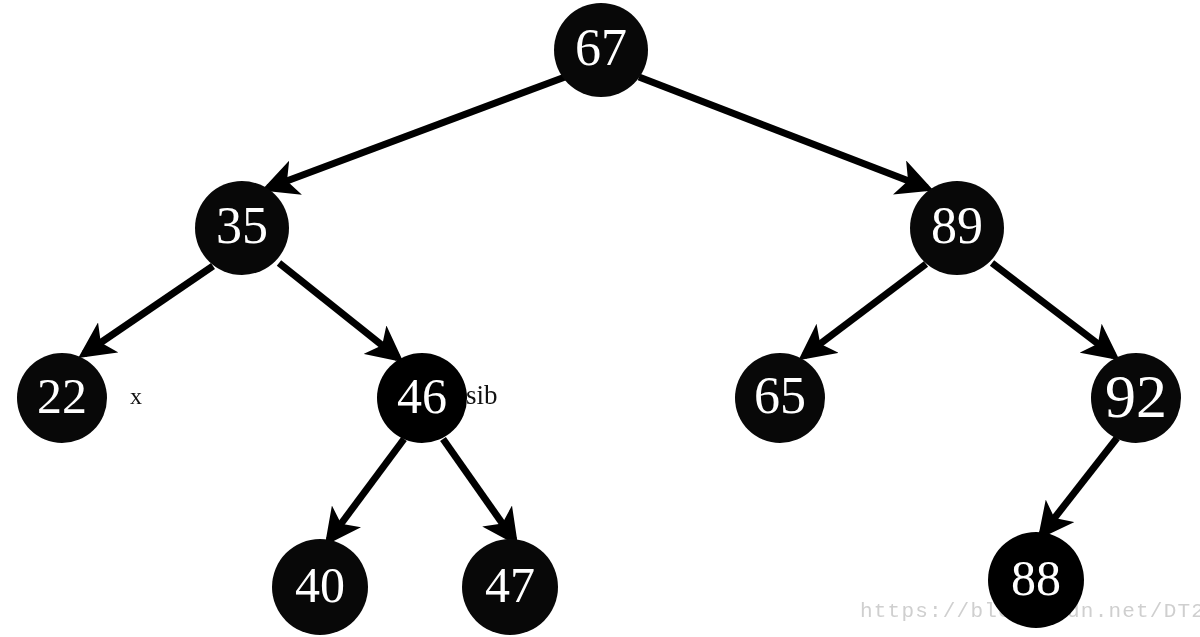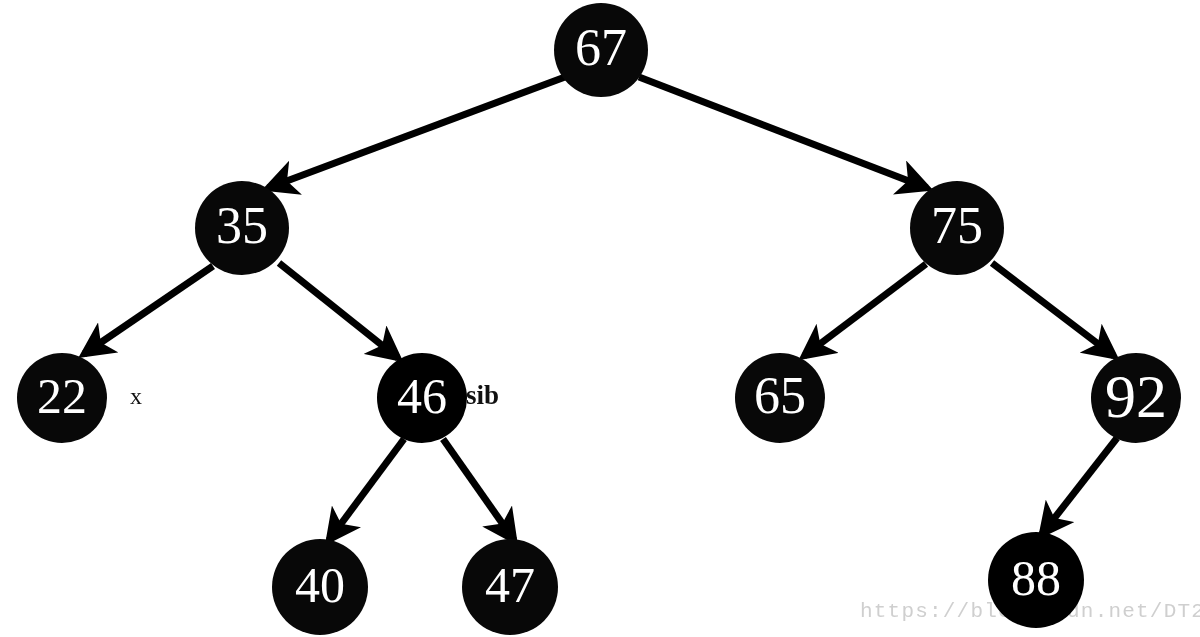--- a/index.html
+++ b/index.html
@@ -86,21 +86,21 @@
   </svg>
 
   <div id="node-layer">
       <div class="node node-black" style="left: 554px; top: 3px; width: 94px; height: 94px; font-size: 52px;">
         <span class="node-label">67</span>
       </div>
       <div class="node node-black" style="left: 195px; top: 181px; width: 94px; height: 94px; font-size: 52px;">
         <span class="node-label">35</span>
       </div>
       <div class="node node-black" style="left: 910px; top: 181px; width: 94px; height: 94px; font-size: 52px;">
-        <span class="node-label">75</span>
+        <span class="node-label">89</span>
       </div>
       <div class="node node-black" style="left: 17px; top: 353px; width: 90px; height: 90px; font-size: 50px;">
         <span class="node-label">22</span>
       </div>
       <div class="node node-red" style="left: 377px; top: 353px; width: 90px; height: 90px; font-size: 50px;">
         <span class="node-label">46</span>
       </div>
       <div class="node node-black" style="left: 735px; top: 353px; width: 90px; height: 90px; font-size: 52px;">
         <span class="node-label">65</span>
       </div>
@@ -112,18 +112,18 @@
       </div>
       <div class="node node-black" style="left: 462px; top: 539px; width: 96px; height: 96px; font-size: 50px;">
         <span class="node-label">47</span>
       </div>
       <div class="node node-red" style="left: 988px; top: 532px; width: 96px; height: 96px; font-size: 50px;">
         <span class="node-label">88</span>
       </div>
     </div>
   <div id="annotation-layer">
       <div class="annotation" style="left: 130px; top: 383px; font-size: 24px;">x</div>
-      <div class="annotation" style="left: 466px; top: 380px; font-size: 27px; font-weight: bold;">sib</div>
+      <div class="annotation" style="left: 466px; top: 380px; font-size: 27px;">sib</div>
     </div>
 
   <div class="watermark" style="left: 860px; top: 600px;">https://blog.csdn.net/DT235201314</div>
 
 </div>
 
 </body></html>

